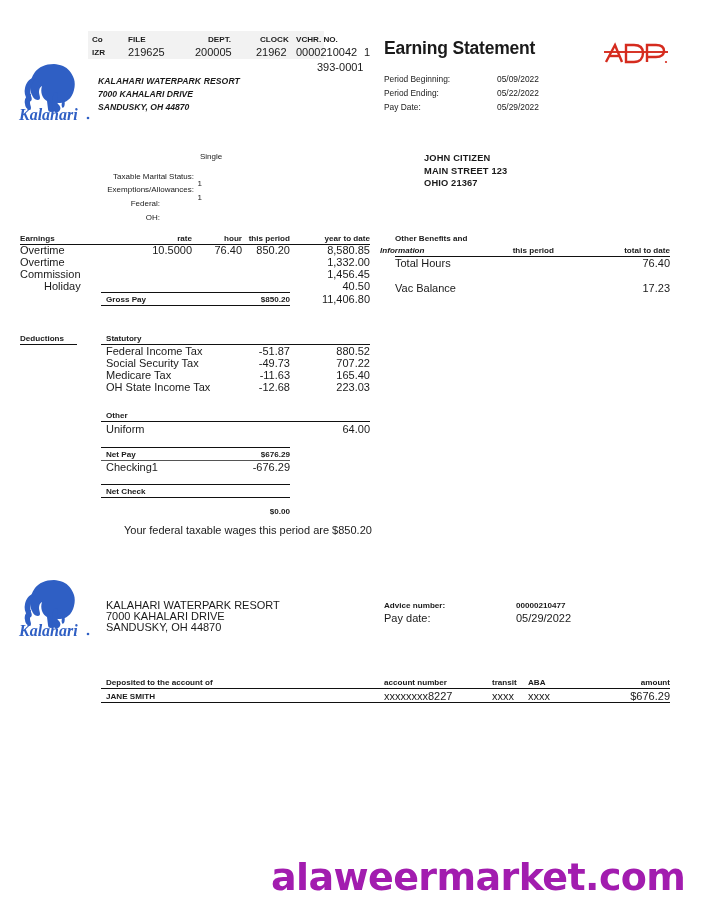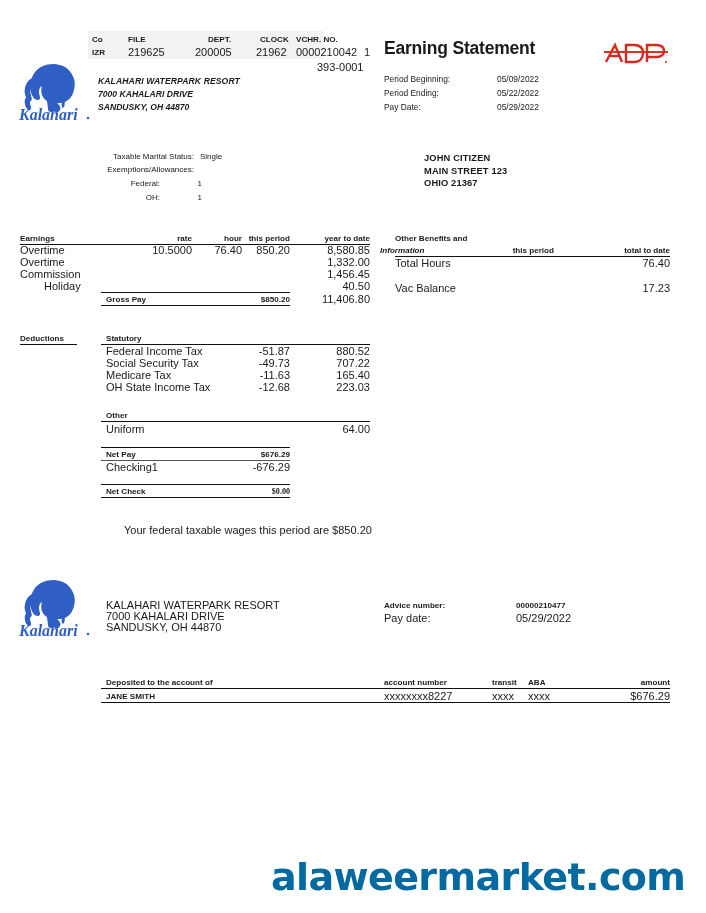--- a/index.html
+++ b/index.html
@@ -56,21 +56,21 @@
   }
 
   
   #adp-logo { left: 602px; top: 40px; width: 68px; height: 28px; }
 
   
   .period-label { left: 384px; font-size: 8.4px; }
   .period-value { left: 497px; font-size: 8.4px; }
 
   
-  .mar-label { font-size: 8px; text-align: right; }
+  .mar-label { font-size: 8px; text-align: right; margin-top: 20px; }
   .mar-value { font-size: 8px; }
 
   
   #employee-block {
     left: 424px; top: 152px;
     font-size: 9.3px;
     font-weight: bold;
     line-height: 12.6px;
     letter-spacing: 0.15px;
   }
@@ -89,21 +89,21 @@
 
   
   .cell { position: absolute; font-size: 11px; line-height: 11px; }
   .cellh { position: absolute; font-size: 8.1px; font-weight: bold; line-height: 11px; }
 
   
   #watermark {
     left: 271px; top: 855px;
     font-size: 38px;
     font-weight: bold;
-    color: #0369a1;
+    color: #a21caf;
     letter-spacing: -0.6px;
     font-family: "DejaVu Sans", sans-serif;
   }
 </style>
 </head>
 <body>
 
 <div class="page">
 
   <div class="abs" id="id-band"></div>
@@ -262,21 +262,21 @@
   <div class="rule" style="left:101px; top:447px; width:189px;"></div>
   <div class="abs cellh" style="left:106px; top:449px;">Net Pay</div>
   <div class="abs cellh right" style="left:232px; top:449px; width:58px;">$676.29</div>
   <div class="rule-thin" style="left:101px; top:460px; width:189px;"></div>
 
   <div class="abs cell" style="left:106px; top:462px;">Checking1</div>
   <div class="abs cell right" style="left:232px; top:462px; width:58px;">-676.29</div>
 
   <div class="rule" style="left:101px; top:484px; width:189px;"></div>
   <div class="abs cellh" style="left:106px; top:486px;">Net Check</div>
-  <div class="abs cellh right" style="left:232px; top:486px; width:58px;font-family:Liberation Serif, serif;">$0.00</div>
+  <div class="abs cellh right" style="left:232px; top:506px; width:58px;">$0.00</div>
   <div class="rule" style="left:101px; top:497px; width:189px;"></div>
 
   <div class="abs cell" style="left:124px; top:525px;">Your federal taxable wages this period are $850.20</div>
 
   <div class="kalahari" style="left:18px; top:578px;">
     <svg width="74" height="62" viewBox="0 0 74 62" xmlns="http://www.w3.org/2000/svg">
       <g fill="#2f5fc4">
         <path d="M36 2c-9 0-15 3-19 8-3 4-5 9-5 14 0 4 1 8 3 11 1 2 3 3 5 3 1 0 2-1 2-2 0-2-1-4-1-6 0-3 1-5 3-6-1 3-1 6 0 9 1 3 3 5 5 6l1 8c0 2 1 3 3 3 2 0 3-1 3-3l1-7c2 1 3 1 5 1 3 0 6-1 8-3 3-2 5-6 6-10 1-4 1-8 0-11-2-6-6-11-11-13-3-1-6-2-9-2z"></path>
         <path d="M15 16c-4 1-7 5-8 10-1 4 0 8 2 11 1 2 3 3 4 2 1-1 1-3 0-5-1-3-1-6 0-9 1-4 3-7 5-9 0 0-2 0-3 0z"></path>
         <path d="M11 32c-3 2-5 6-4 10 0 3 2 5 4 6 1 0 2-1 2-2 0-2-1-3-1-5 0-3 0-6 1-9h-2z"></path>

